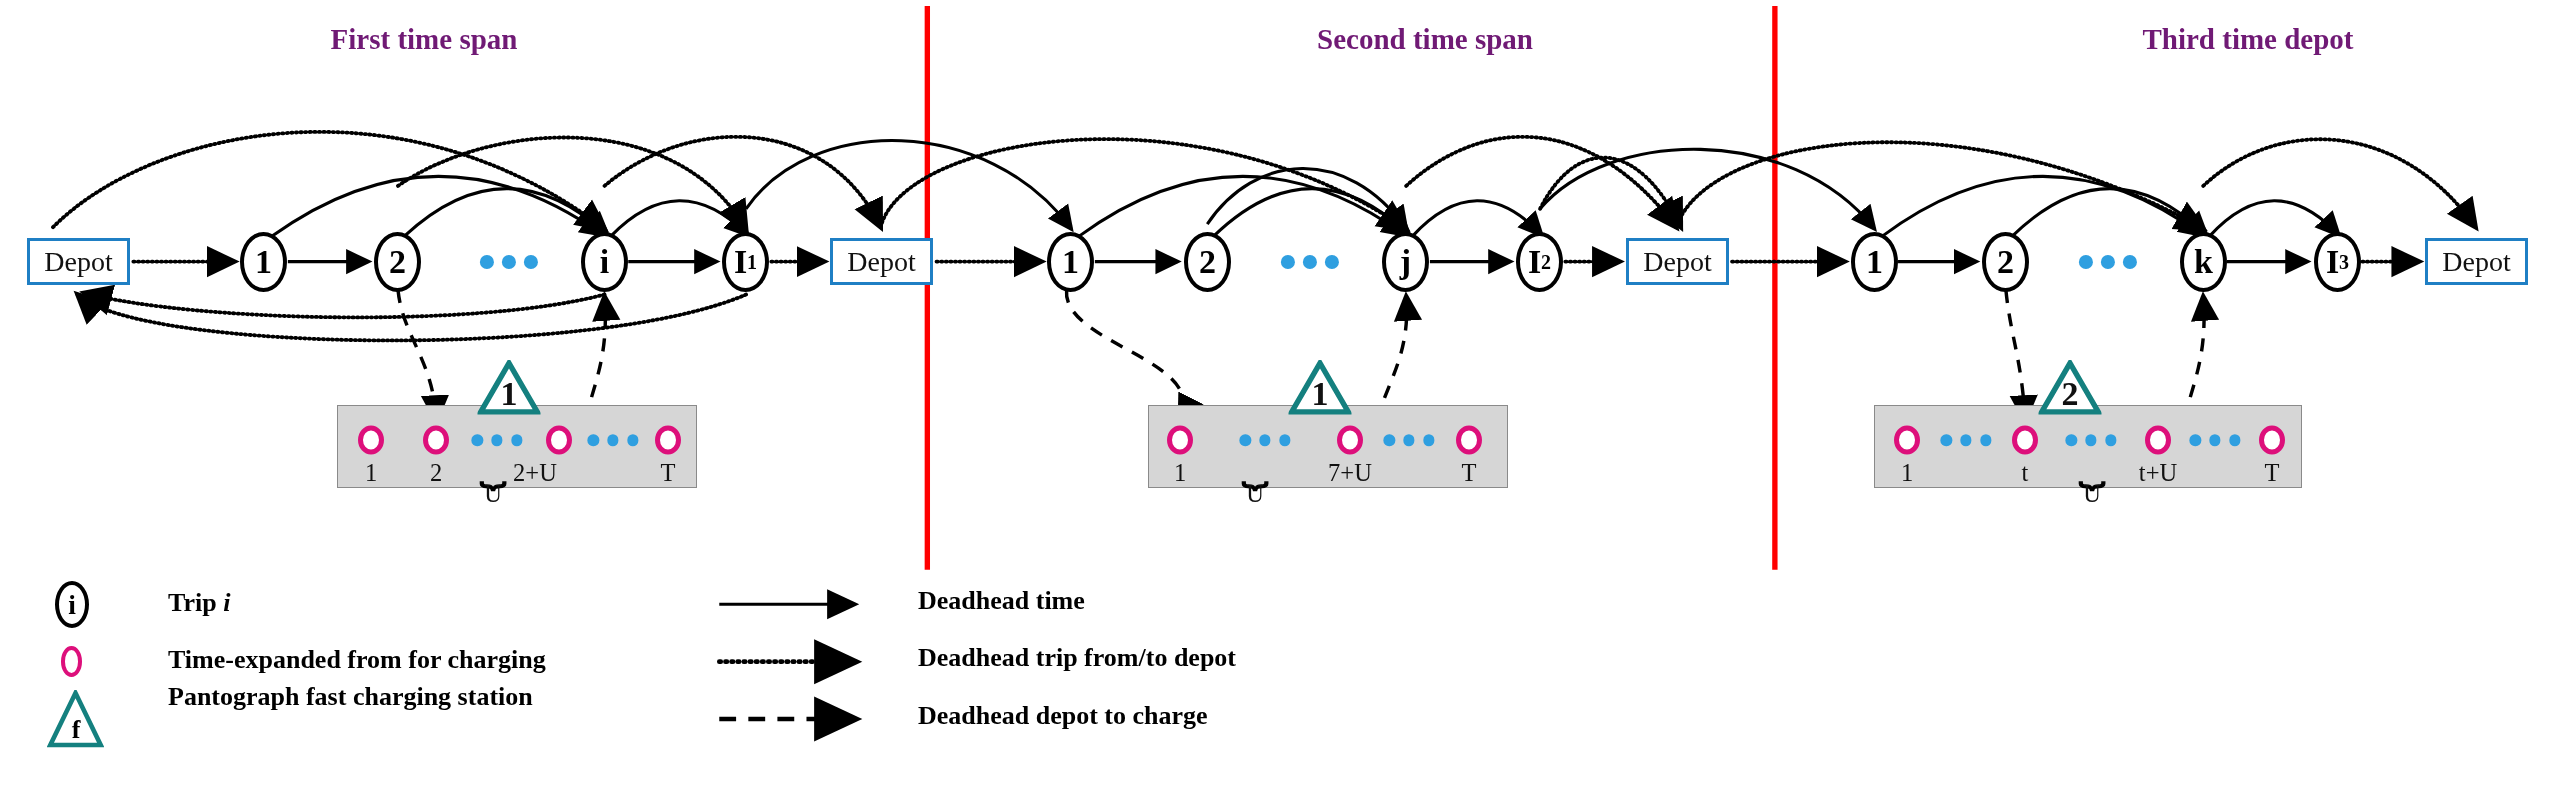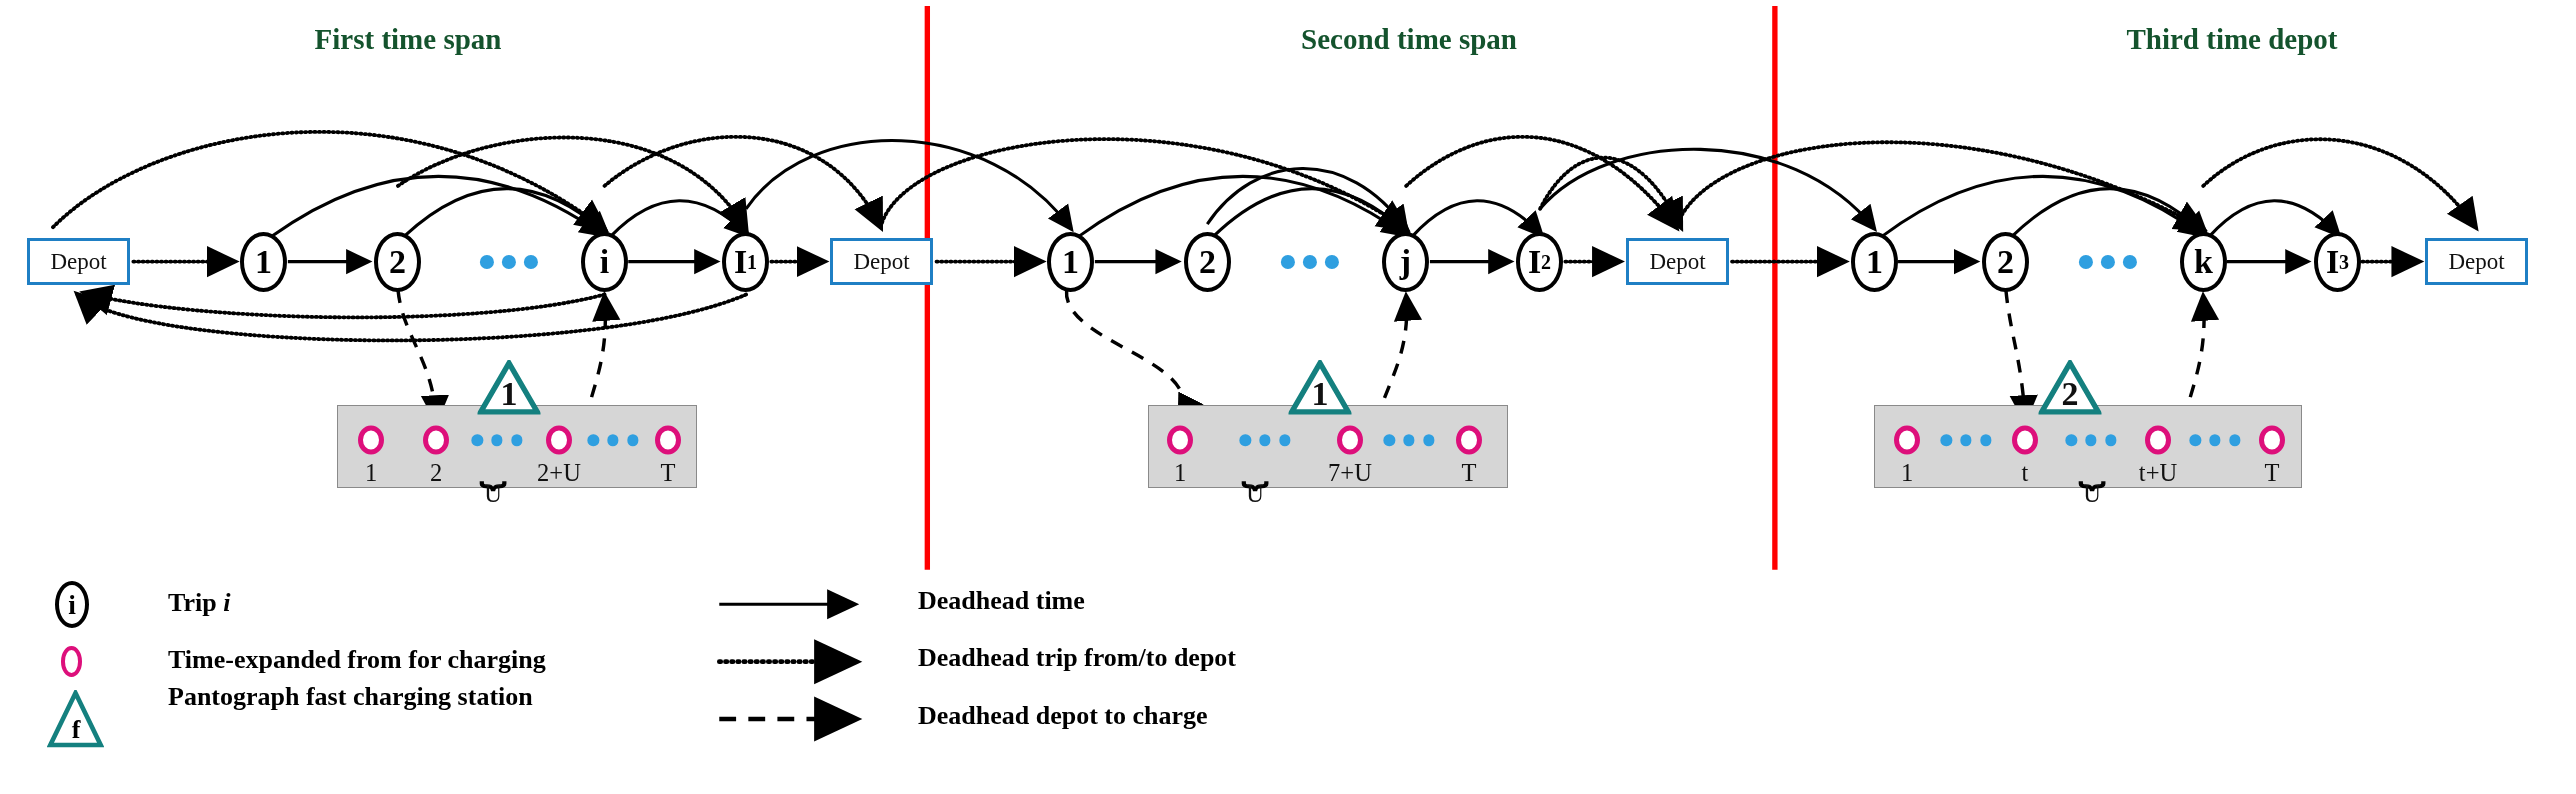--- a/index.html
+++ b/index.html
@@ -1,20 +1,20 @@
 <!DOCTYPE html>
 <html style="font-size:12.2px"><head>
 <meta charset="utf-8">
 <style>
   html,body{margin:0;padding:0;background:#ffffff;}
   body{font-family:"Liberation Serif", serif;}
   #root{position:relative;width:2576px;height:794px;background:#fff;overflow:hidden;}
   #svg{position:absolute;left:0;top:0;width:2576px;height:794px;}
-  .span-title{position:absolute;font-family:"Liberation Serif",serif;font-weight:bold;font-size:29px;color:#14532d;white-space:nowrap;transform:translateX(-50%);}
-  .depot-box{position:absolute;border:3.8px solid #1f7fc4;background:#fff;display:flex;align-items:center;justify-content:center;font-family:"Liberation Serif",serif;font-size:23px;color:#111;box-sizing:border-box;}
+  .span-title{position:absolute;font-family:"Liberation Serif",serif;font-weight:bold;font-size:29px;color:#701a75;white-space:nowrap;transform:translateX(-50%);margin-left:16px;}
+  .depot-box{position:absolute;border:3.8px solid #1f7fc4;background:#fff;display:flex;align-items:center;justify-content:center;font-family:"Liberation Serif",serif;font-size:28px;color:#111;box-sizing:border-box;}
   .trip-node{position:absolute;border:4.6px solid #000;background:#fff;border-radius:50%;display:flex;align-items:center;justify-content:center;font-family:"Liberation Serif",serif;font-weight:bold;font-size:34px;color:#000;box-sizing:border-box;}
   .trip-node sub{font-size:20px;vertical-align:sub;font-weight:bold;}
   .ellipsis{position:absolute;display:flex;gap:8.4px;align-items:center;transform:translate(-50%,-50%);}
   .ellipsis i{display:block;width:13.8px;height:13.8px;border-radius:50%;background:#2f9fe0;}
   .ellipsis.small i{width:11.5px;height:11.5px;}
   .charge-box{position:absolute;background:#d6d6d6;border:1.5px solid #8a8a8a;box-sizing:border-box;}
   .c-node{position:absolute;width:26px;height:29px;border:5.4px solid #dd0f7b;border-radius:50%;background:#fff;box-sizing:border-box;transform:translate(-50%,-50%);}
   .c-label{position:absolute;font-family:"Liberation Serif",serif;font-size:24.5px;color:#111;white-space:nowrap;transform:translateX(-50%);}
   .brace{position:absolute;font-family:"Liberation Serif",serif;font-size:35px;color:#000;transform:translateX(-50%) scaleY(0.62);font-weight:bold;letter-spacing:0;}
   .brace-lbl{position:absolute;font-family:"Liberation Serif",serif;font-size:24.5px;color:#111;transform:translateX(-50%);}
@@ -170,21 +170,21 @@
       <div class="c-node" style="left: 371px; top: 440px;"></div>
       <div class="c-label" style="left: 371px; top: 459px;">1</div>
       <div class="c-node" style="left: 436px; top: 440px;"></div>
       <div class="c-label" style="left: 436px; top: 459px;">2</div>
       <div class="ellipsis small" style="left: 497px; top: 440px;">
         <i></i>
         <i></i>
         <i></i>
       </div>
       <div class="c-node" style="left: 559px; top: 440px;"></div>
-      <div class="c-label" style="left: 559px; top: 459px; text-align: right;">2+U</div>
+      <div class="c-label" style="left: 535px; top: 459px; text-align: right;">2+U</div>
       <div class="ellipsis small" style="left: 613px; top: 440px;">
         <i></i>
         <i></i>
         <i></i>
       </div>
       <div class="c-node" style="left: 668px; top: 440px;"></div>
       <div class="c-label" style="left: 668px; top: 459px;">T</div>
       <div class="brace" style="left: 493px; top: 444px; font-size: 44px; transform: translateX(-50%) rotate(180deg) scaleY(0.85);">⏞</div>
       <div class="brace-lbl" style="left: 493px; top: 480px;">U</div>
       <div class="tri" style="left: 509px; top: 360px; width: 63px; height: 55px;"><svg width="63" height="55" viewBox="0 0 82 72">

